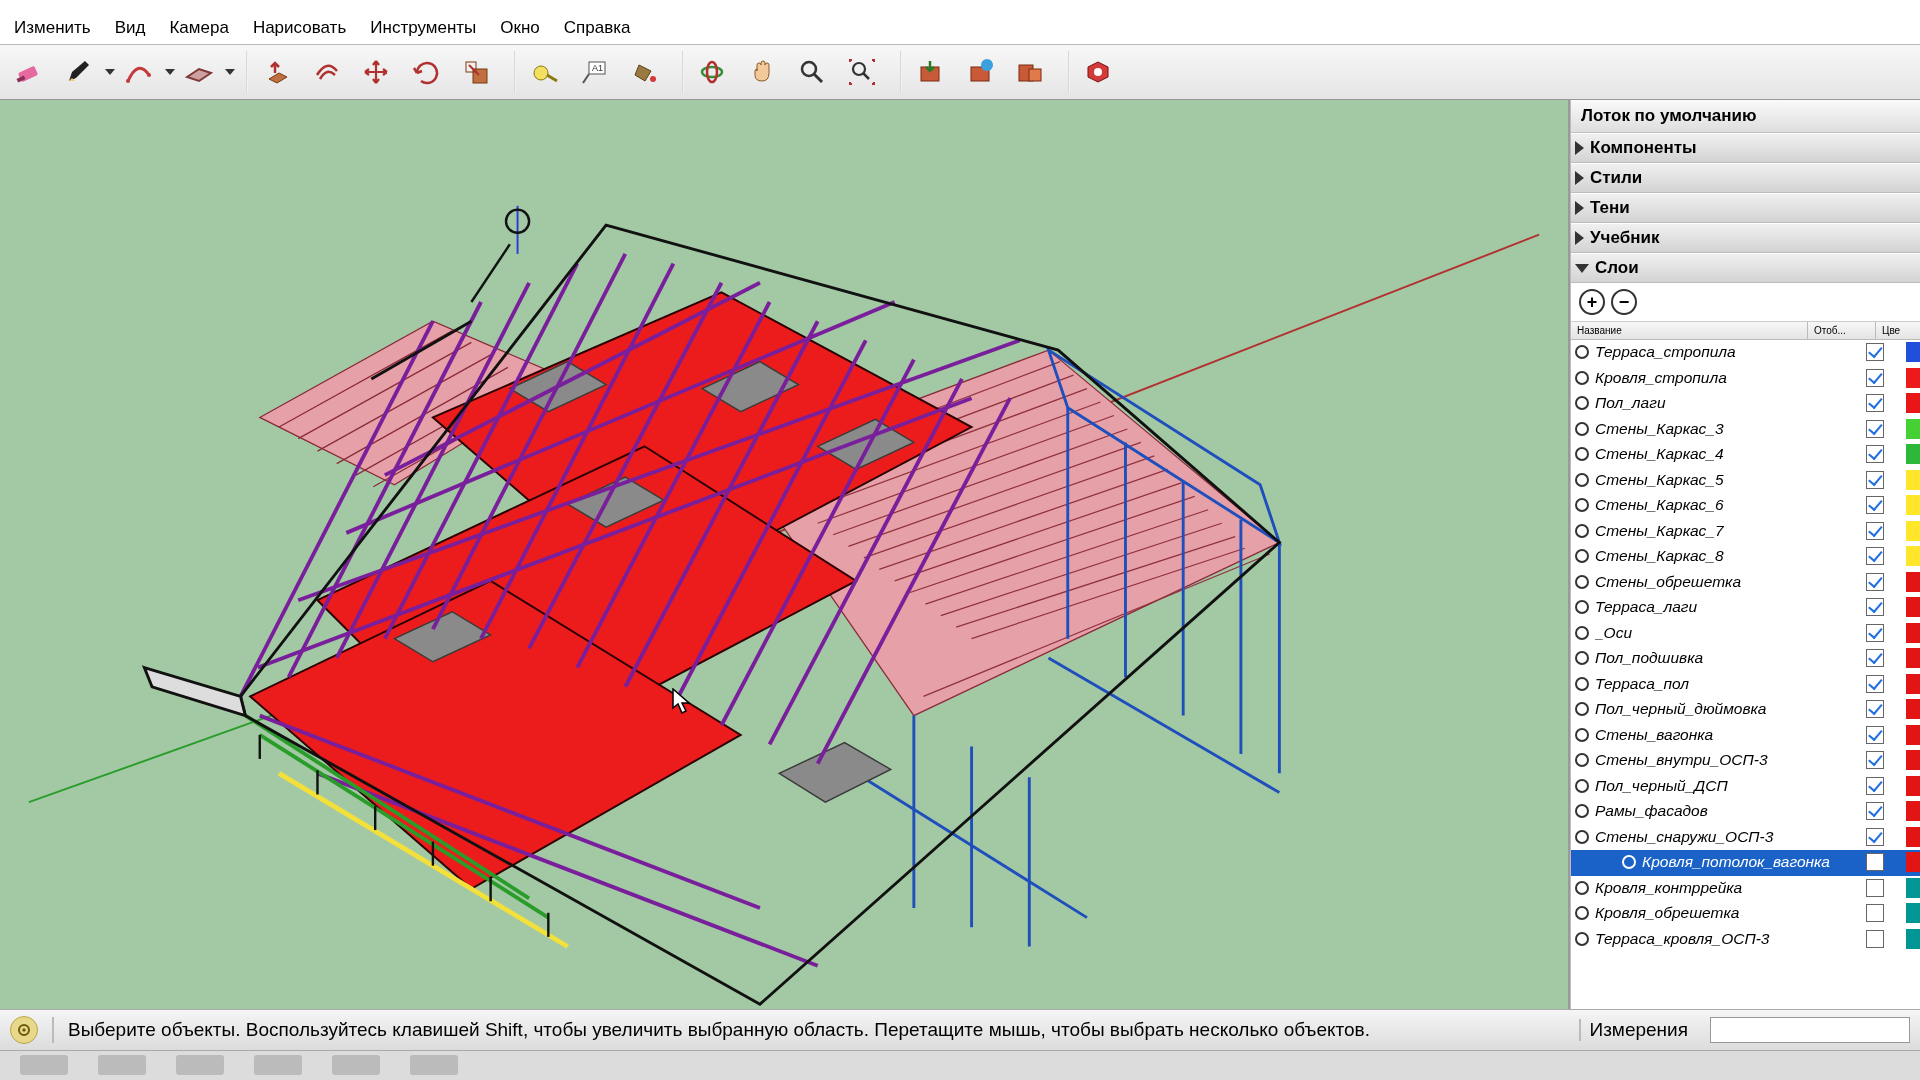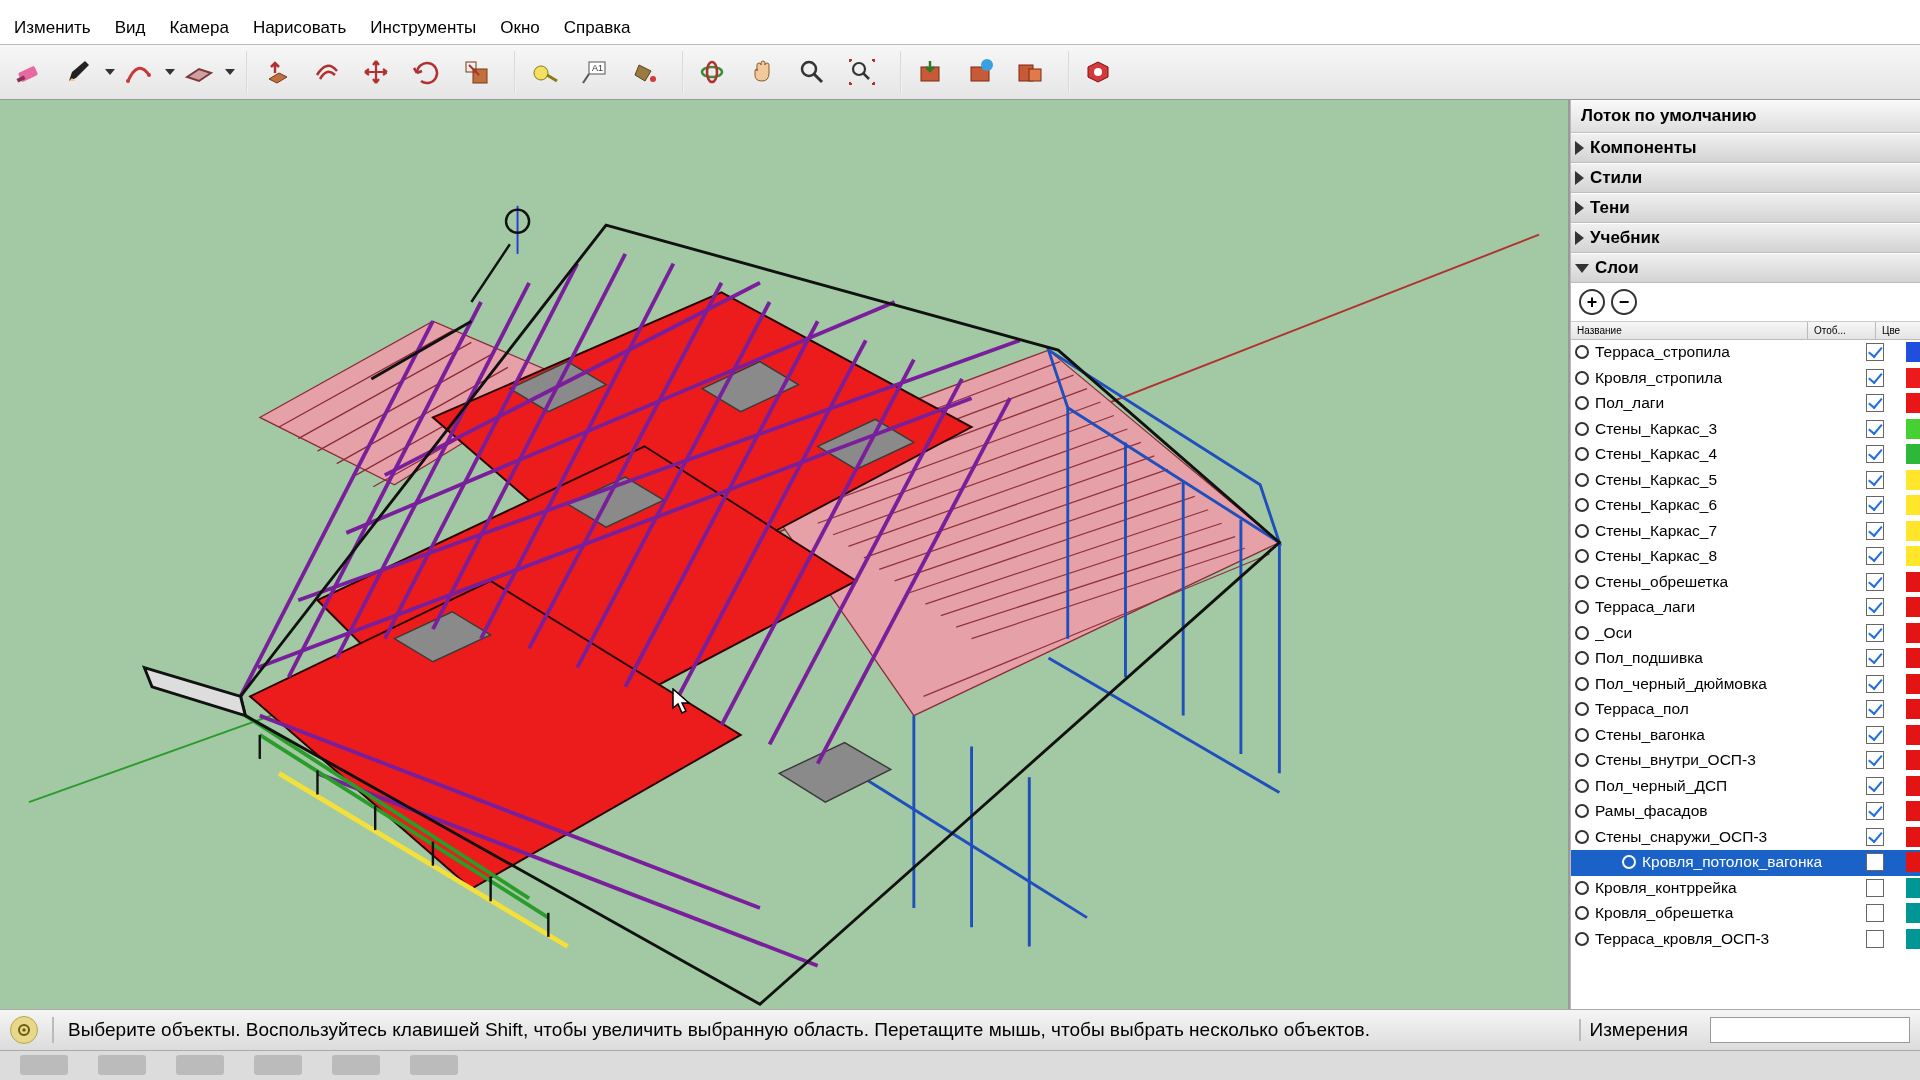--- a/index.html
+++ b/index.html
@@ -23,21 +23,21 @@
   .panel-head { display:flex; align-items:center; gap:6px; padding: 4px 4px; background: linear-gradient(#f0f0f0,#d3d3d3); border-top:1px solid #fff; border-bottom:1px solid #bdbdbd; font-weight:bold; cursor:default; }
   .panel-head .caret { width:0; height:0; border-top:7px solid transparent; border-bottom:7px solid transparent; border-left:9px solid #333; }
   .panel-head.expanded .caret { border-left:7px solid transparent; border-right:7px solid transparent; border-top:9px solid #333; border-bottom:none; }
   .layers-panel { flex:1; display:flex; flex-direction:column; background:#fff; min-height:0; }
   .layers-toolbar { display:flex; gap:6px; padding:6px 8px; border-bottom:1px solid #ccc; }
   .round-btn { width:26px; height:26px; border-radius:50%; border:2px solid #333; display:flex; align-items:center; justify-content:center; font-weight:bold; font-size:18px; background:#fff; }
   .layers-head { display:flex; border-bottom:1px solid #bbb; font-size:10px; background:linear-gradient(#f7f7f7,#e4e4e4); }
   .col-name { flex:1; padding:3px 6px; border-right:1px solid #bbb; }
   .col-vis  { width:68px; padding:3px 6px; border-right:1px solid #bbb; text-align:left; }
   .col-col  { width:44px; padding:3px 6px; text-align:left; }
-  .layers-list { flex:1; overflow:auto; }
+  .layers-list { flex:1; overflow:auto;font-style:italic; }
   .layer-row { display:flex; align-items:center; font-size:15.5px; height:25.5px; border-bottom:1px solid transparent; }
   .layer-row.selected { background:#1a62c8; color:#fff;padding-left:47px; }
   .radio { width:14px; height:14px; border:2px solid #333; border-radius:50%; margin:0 6px 0 4px; flex:none; }
   .layer-row.selected .radio { border-color:#fff; }
   .layer-name { flex:1; white-space:nowrap; overflow:hidden; text-overflow:ellipsis; }
   .vis-box { width:18px; height:18px; border:1px solid #666; margin:0 22px 0 10px; display:flex; align-items:center; justify-content:center; background:#fff; flex:none; }
   .vis-box.checked::after { content:""; width:11px; height:6px; border-left:2.5px solid #1f6fe0; border-bottom:2.5px solid #1f6fe0; transform: rotate(-50deg) translate(1px,-1px); }
   .color-sw { width:14px; height:20px; }
   .statusbar { display:flex; align-items:center; gap:14px; padding:6px 10px; background: linear-gradient(#f5f5f5,#dcdcdc); border-top:1px solid #aaa; }
   .status-icon { width:28px; height:28px; border-radius:50%; background:#e7d88a; border:1px solid #b9a647; display:flex; align-items:center; justify-content:center; }
@@ -422,27 +422,27 @@
               <span class="color-sw" style="background: rgb(227, 20, 20);"></span>
             </div>
             <div class="layer-row">
               <span class="radio"></span>
               <span class="layer-name">Пол_подшивка</span>
               <span class="vis-box checked"></span>
               <span class="color-sw" style="background: rgb(227, 20, 20);"></span>
             </div>
             <div class="layer-row">
               <span class="radio"></span>
+              <span class="layer-name">Терраса_пол</span>
+              <span class="vis-box checked"></span>
+              <span class="color-sw" style="background: rgb(227, 20, 20);"></span>
+            </div>
+            <div class="layer-row">
+              <span class="radio"></span>
               <span class="layer-name">Пол_черный_дюймовка</span>
-              <span class="vis-box checked"></span>
-              <span class="color-sw" style="background: rgb(227, 20, 20);"></span>
-            </div>
-            <div class="layer-row">
-              <span class="radio"></span>
-              <span class="layer-name">Терраса_пол</span>
               <span class="vis-box checked"></span>
               <span class="color-sw" style="background: rgb(227, 20, 20);"></span>
             </div>
             <div class="layer-row">
               <span class="radio"></span>
               <span class="layer-name">Стены_вагонка</span>
               <span class="vis-box checked"></span>
               <span class="color-sw" style="background: rgb(227, 20, 20);"></span>
             </div>
             <div class="layer-row">

